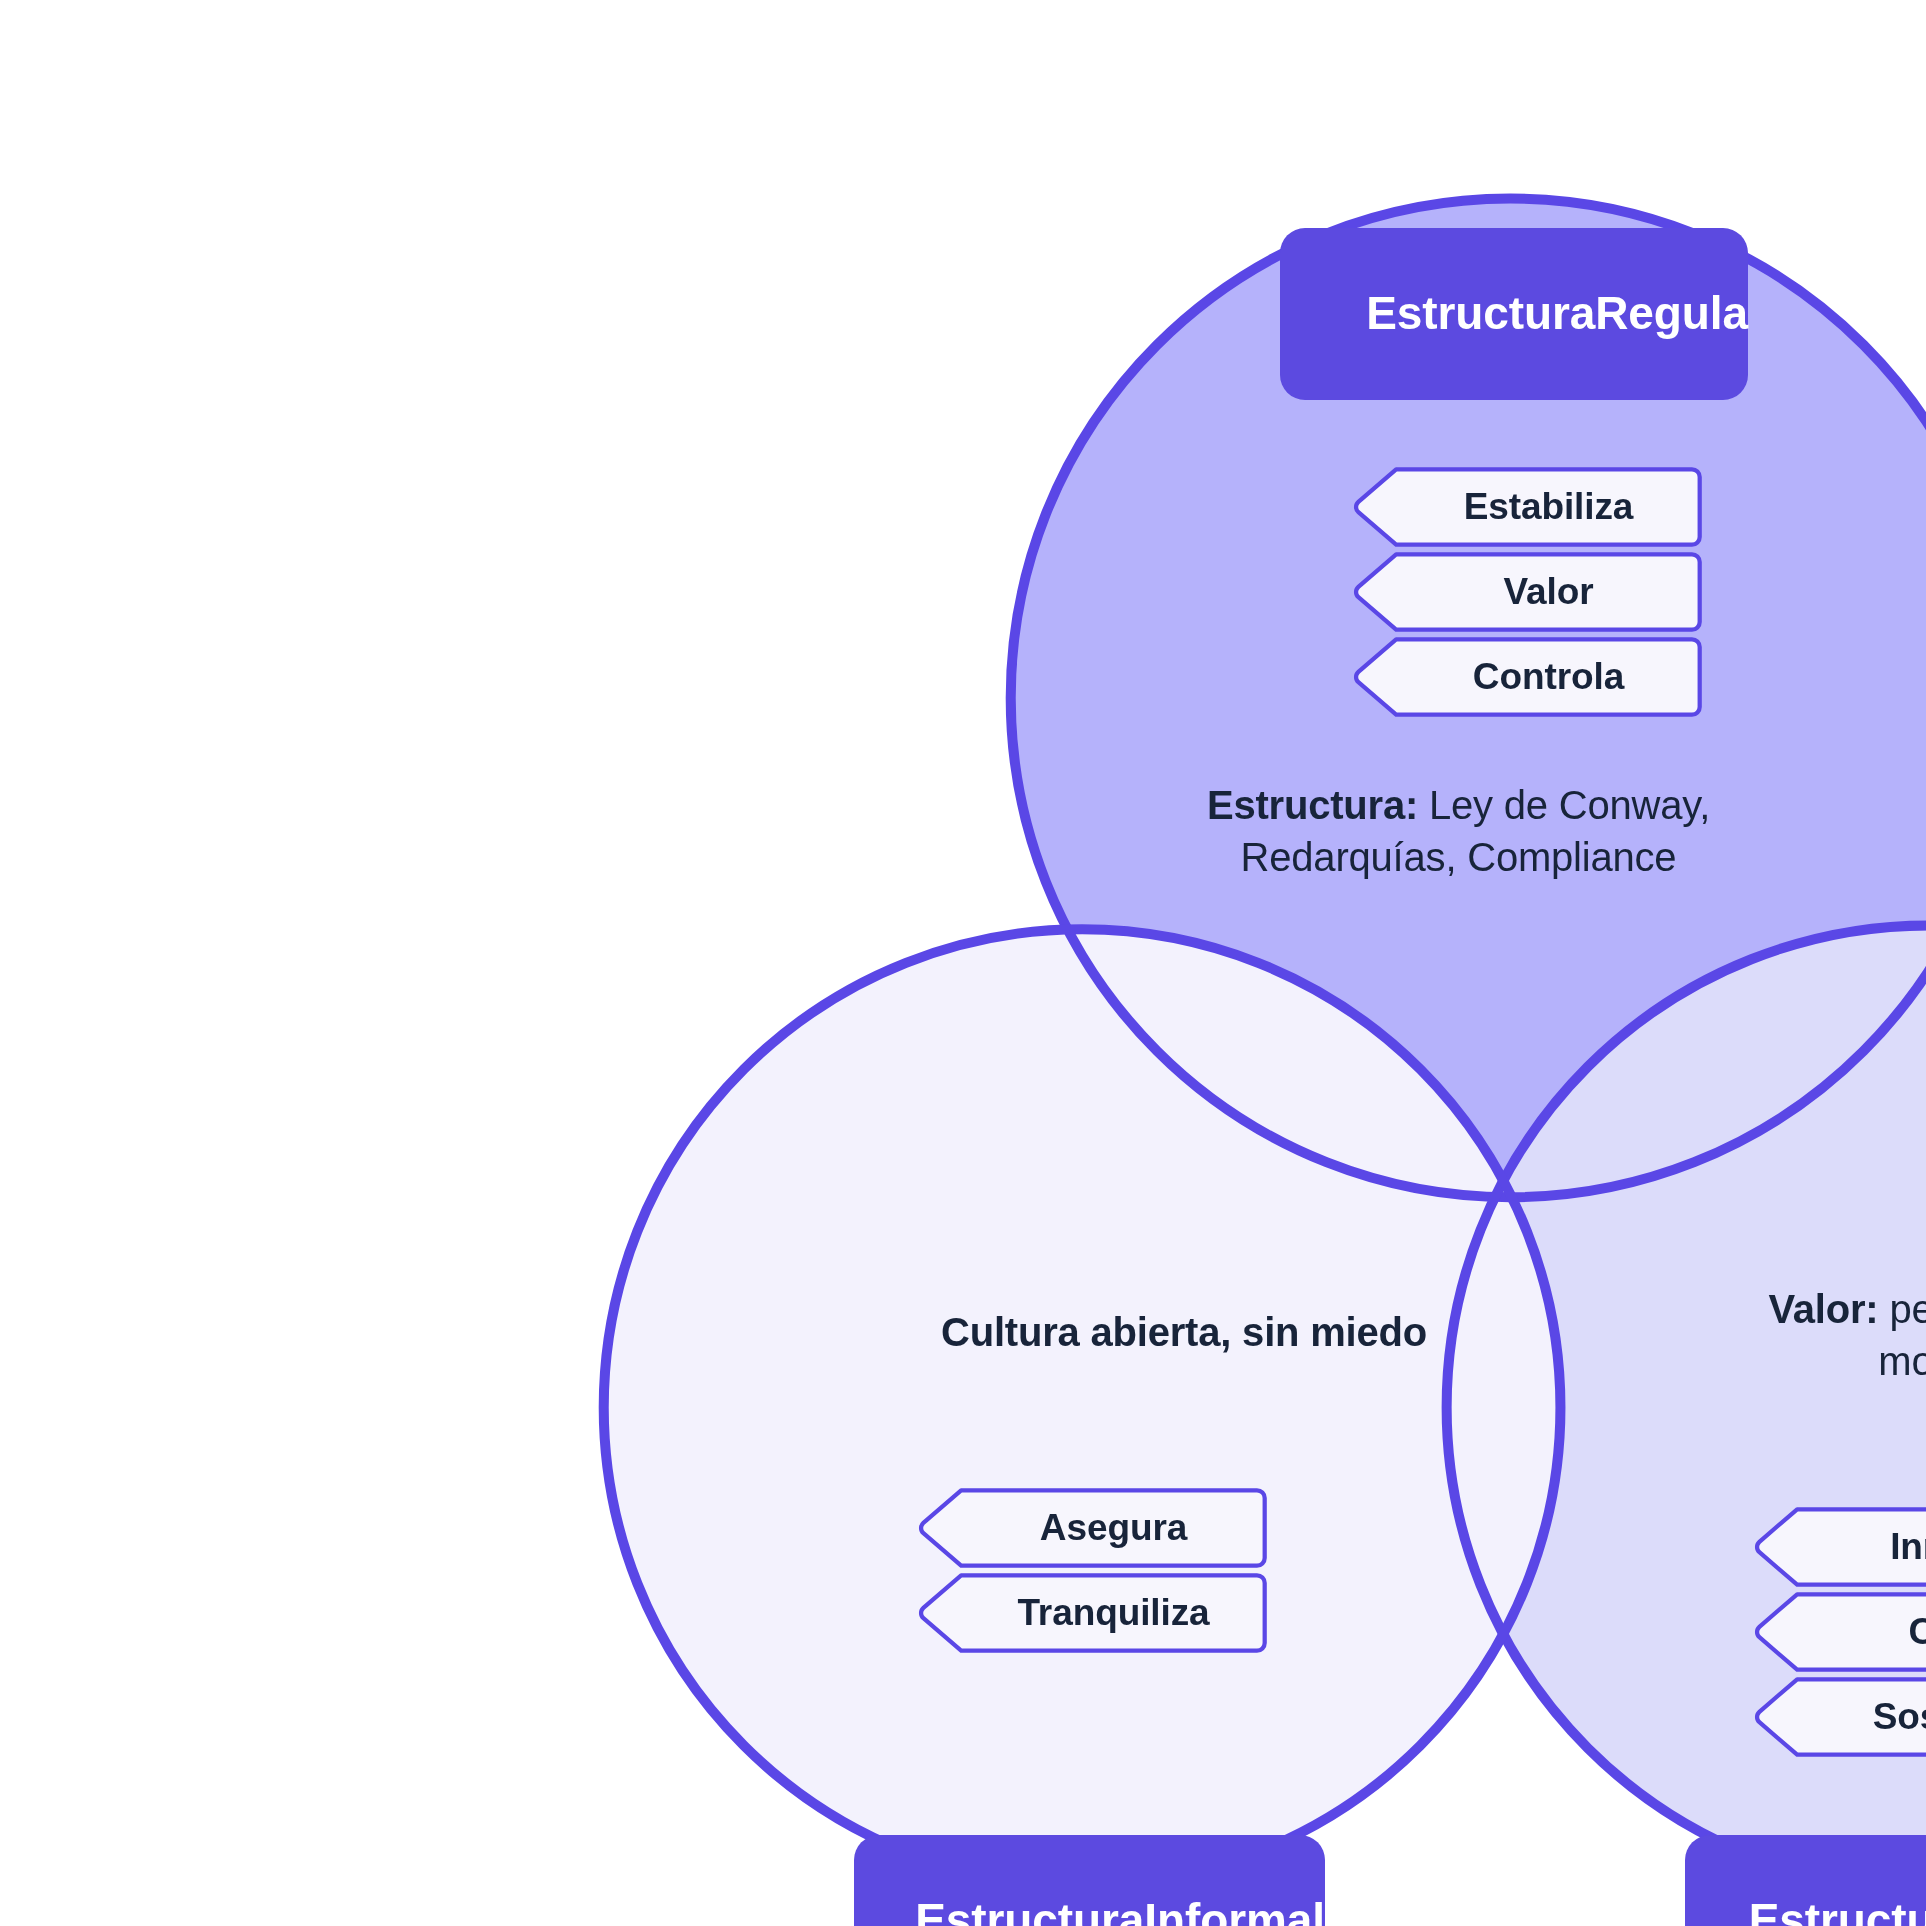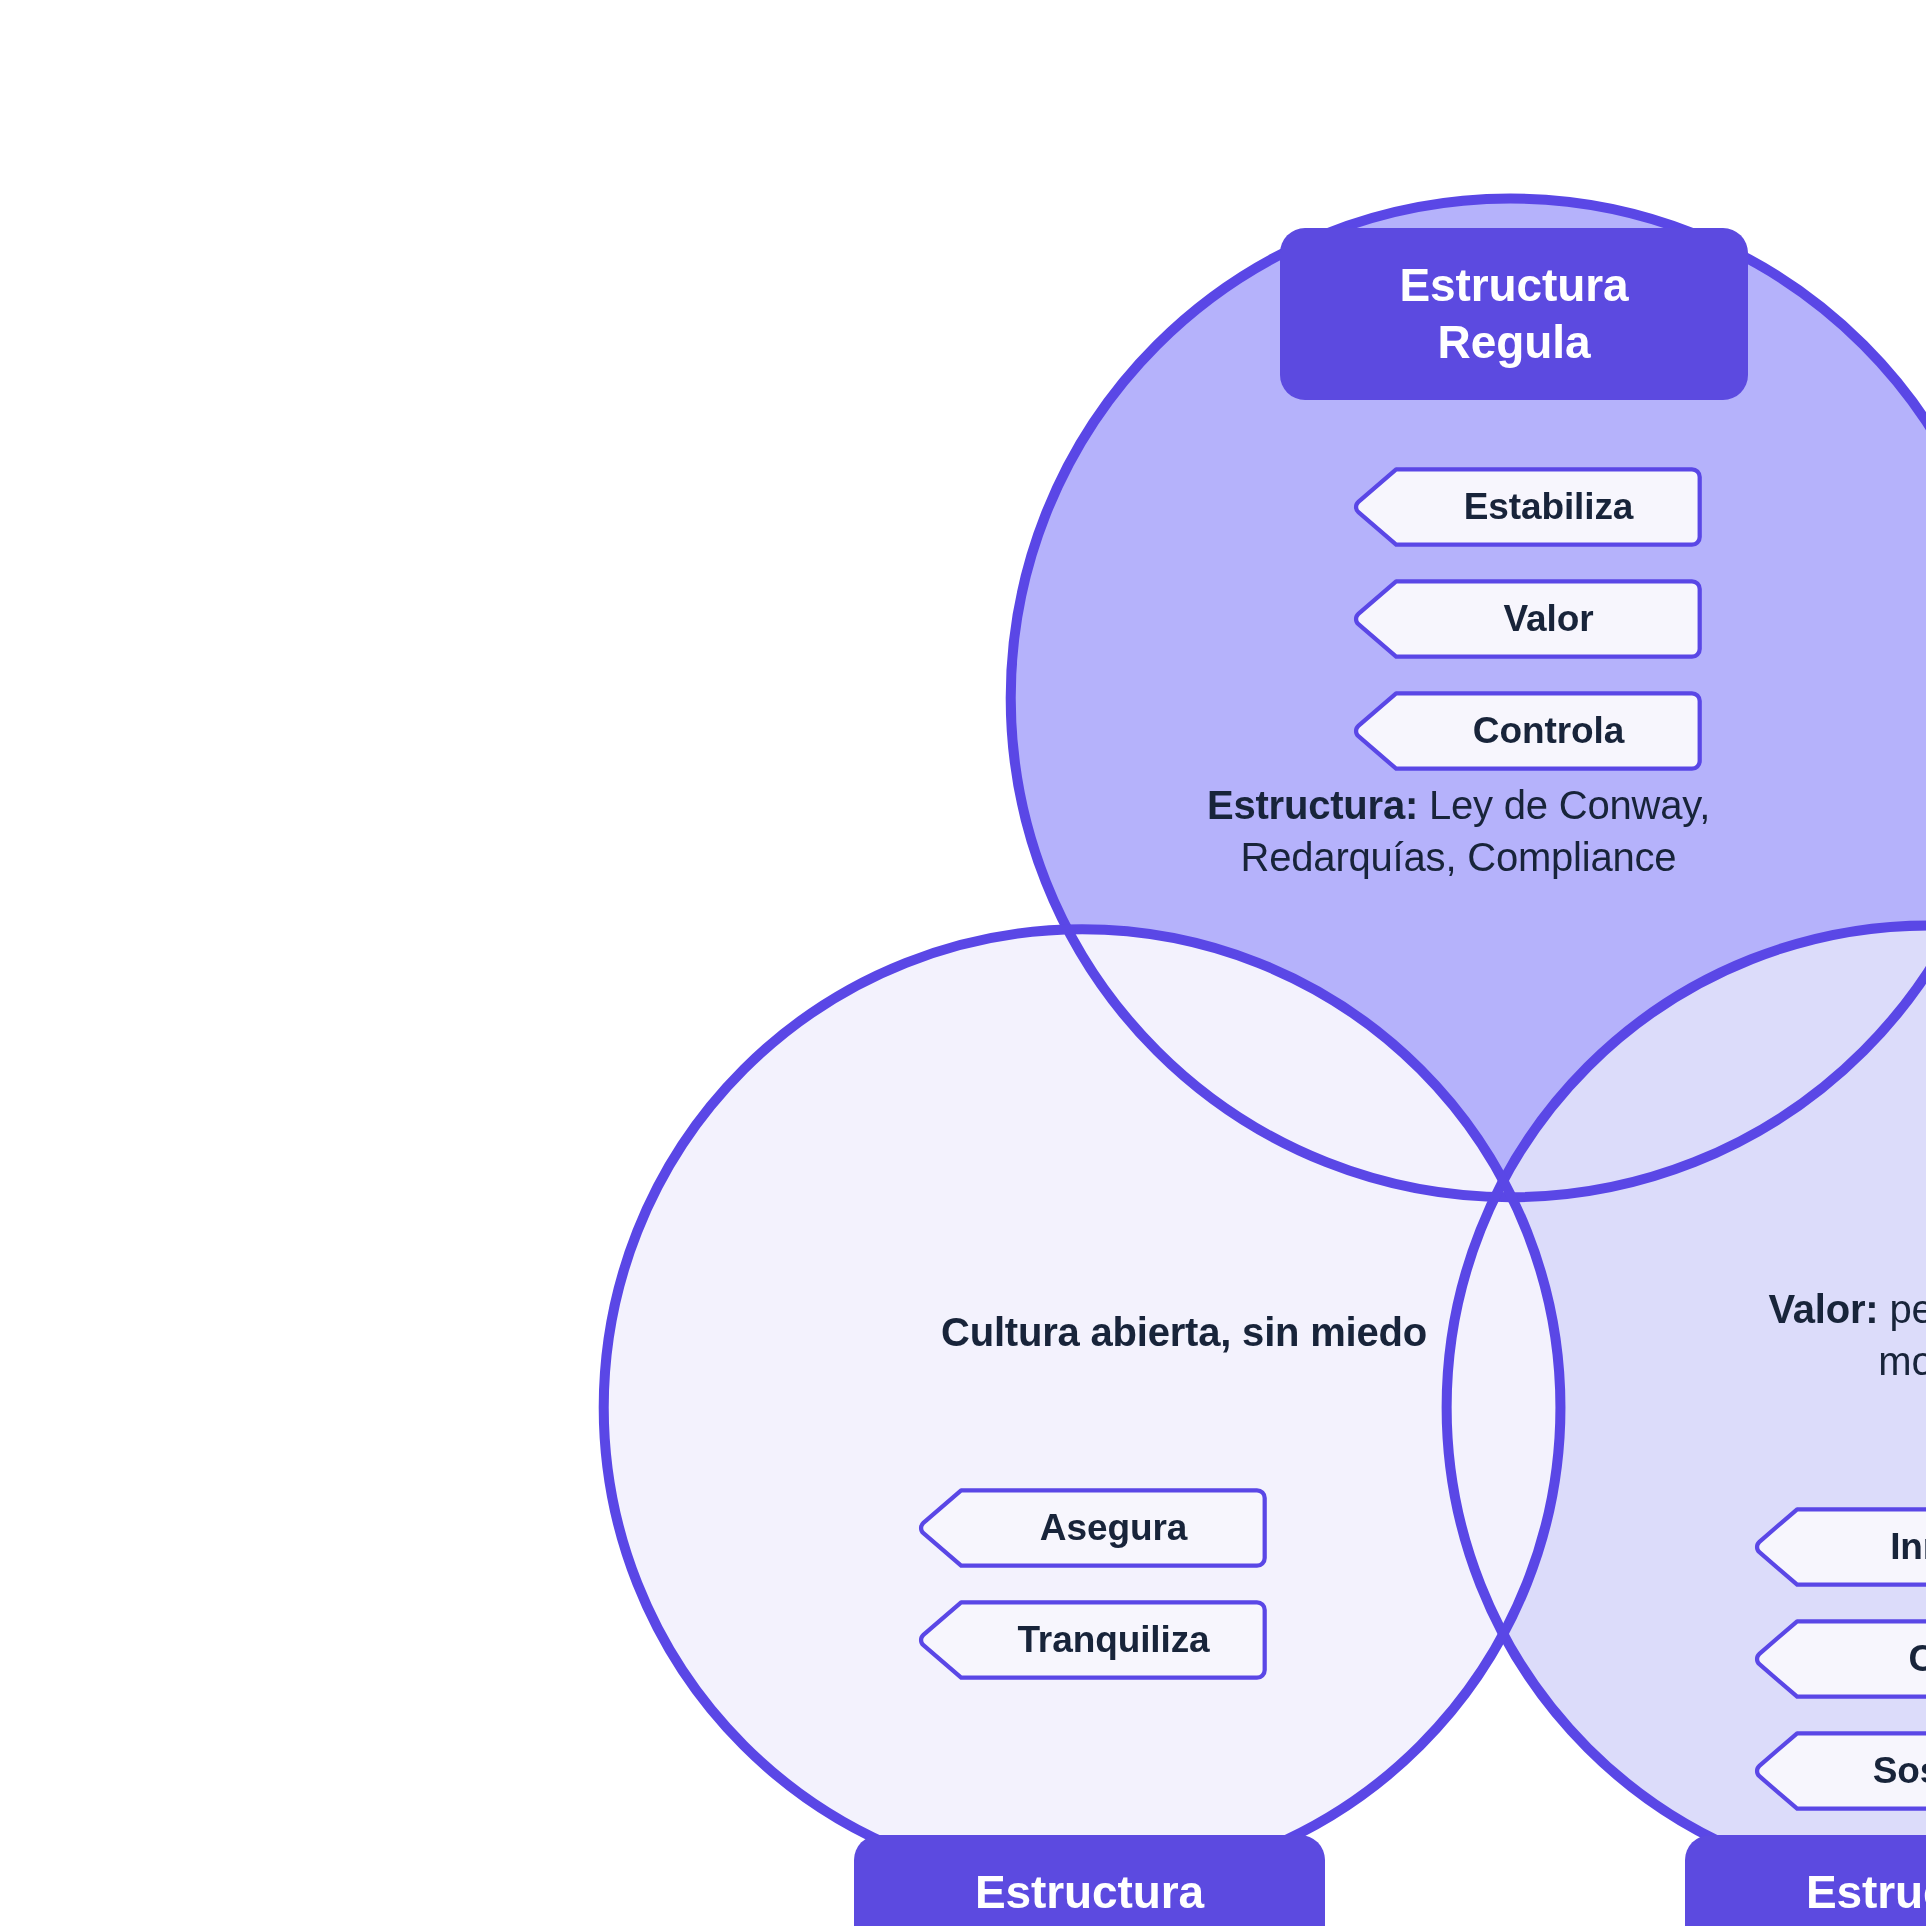--- a/index.html
+++ b/index.html
@@ -32,21 +32,21 @@
   
   .tag-group{position:absolute;}
   #tags-top  { left:1353px; top:467px; }
   #tags-left { left:918px; top:1488px; }
   #tags-right{ left:1754px; top:1507px; }
 
   .tag{
     position:relative;
     width:349px;
     height:80px;
-    margin-bottom:32px;
+    margin-bottom:5px;
     display:flex;
     align-items:center;
     justify-content:center;
   }
   .tag .tag-shape{
     position:absolute;left:0;top:0;width:100%;height:100%;
   }
   .tag .tag-label{
     position:relative;
     z-index:2;
@@ -58,23 +58,22 @@
     white-space:nowrap;
   }
 
   
   .badge{
     position:absolute;
     background:#5c4ae0;
     color:#ffffff;
     border-radius:25px;
     display:flex;
-    flex-direction:column;
     align-items:center;
-    justify-content:center;
+    justify-content:flex-end;
     font-size:46px;
     font-weight:700;
     line-height:1.24;
     text-align:center;
     letter-spacing:-0.1px;
     z-index:6;
   }
   #badge-top   { left:1280px; top:228px;  width:468px; height:172px; }
   #badge-left  { left:854px; top:1835px; width:471px; height:172px; }
   #badge-right { left:1685px; top:1835px; width:471px; height:172px; }

